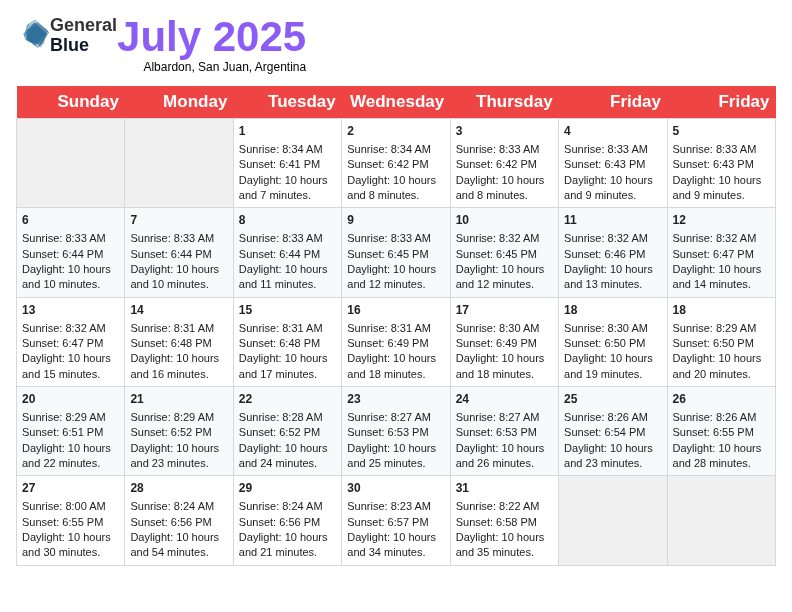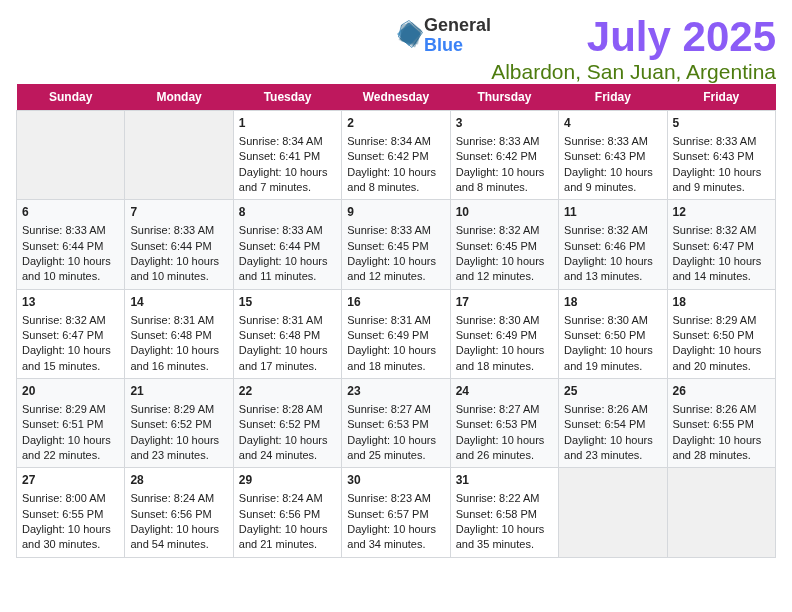--- a/index.html
+++ b/index.html
@@ -5,65 +5,65 @@
     * { box-sizing: border-box; margin: 0; padding: 0; }
     body {
       font-family: Arial, sans-serif;
       background: #fff;
       width: 792px;
       min-height: 612px;
       padding: 16px;
     }
     .header {
       display: flex;
-      justify-content: flex-end;
+      justify-content: flex-start;
       align-items: flex-start;
-      margin-bottom: 0;
+      margin-bottom: 12px;
     }
     .logo {
       display: flex;
       align-items: center;
     }
     .logo-text {
       font-size: 18px;
       font-weight: bold;
       line-height: 1.1;
     }
     .logo-general { color: #333; }
-    .logo-blue { color: #3b82f6; }
+    .logo-blue { color: #0f172a; }
     .logo-icon {
       width: 30px;
       height: 30px;
       margin-left: 4px;
     }
     .title-block {
       text-align: right;
     }
     .month-title {
       font-size: 42px;
       font-weight: bold;
       color: #8b5cf6;
       line-height: 1;
     }
     .location {
-      font-size: 21px;
-      color: #4d7c0f;
+      font-size: 12px;
+      color: #000000;
       margin-top: 2px;
     }
     table {
       width: 100%;
       border-collapse: collapse;
       font-size: 11px;
     }
     thead tr th {
-      background-color: #be185d;
+      background-color: #ef4444;
       color: #fff;
-      text-align: center;
+      text-align: right;
       padding: 6px 6px;
-      font-size: 12px;
+      font-size: 17px;
       font-weight: bold;
     }
     tbody tr td {
       border: 1px solid #d5d8dc;
       vertical-align: top;
       padding: 4px 5px;
       width: calc(100% / 7);
       height: 78px;
       color: #222;
       line-height: 1.4;

